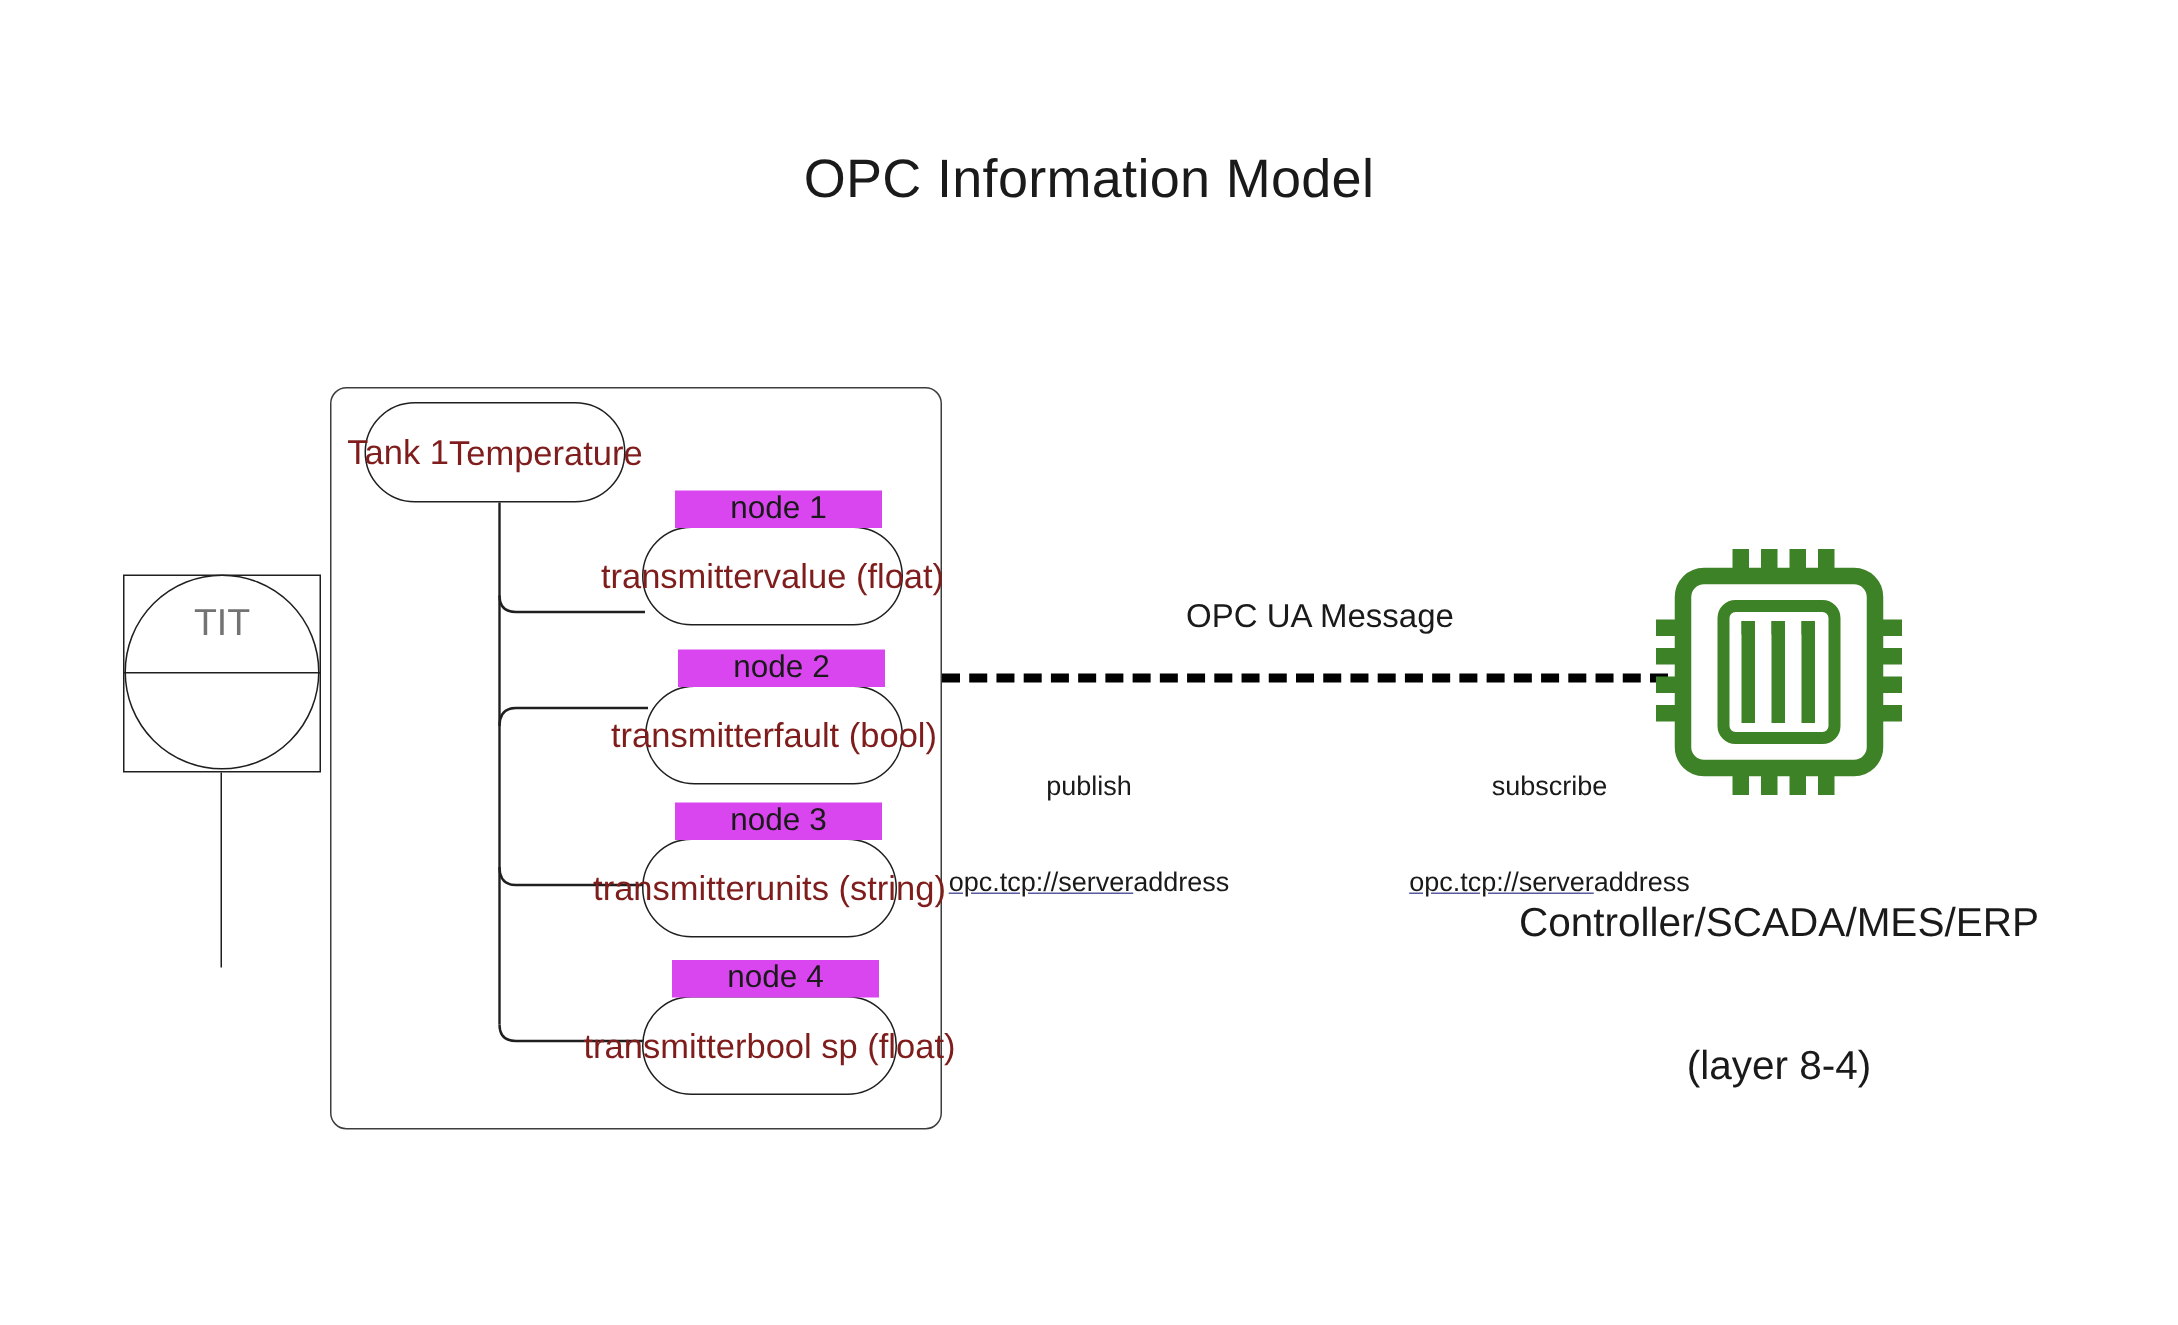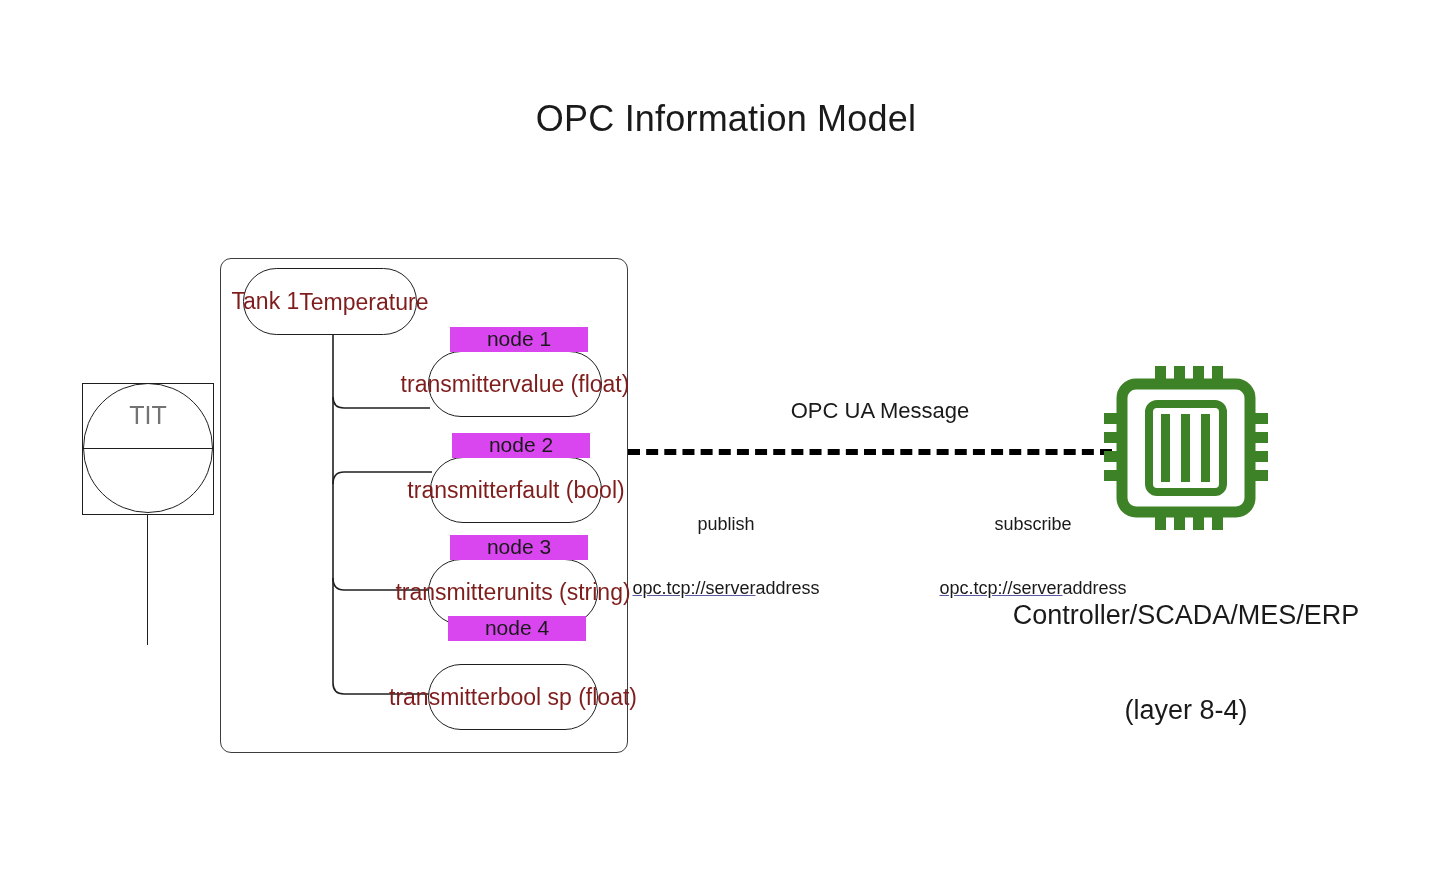--- a/index.html
+++ b/index.html
@@ -96,21 +96,21 @@
   .node-cap {
     position: absolute;
     font-size: 21px;
     z-index: 5;
     background: #d946ef;
     padding: 0 4px;
   }
   #cap-n1 { left: 450px; top: 327px; width: 130px; }
   #cap-n2 { left: 452px; top: 433px; width: 130px; }
   #cap-n3 { left: 450px; top: 535px; width: 130px; }
-  #cap-n4 { left: 448px; top: 616px; width: 130px; }
+  #cap-n4 { left: 448px; top: 640px; width: 130px; }
 
   
   #tree-svg {
     position: absolute;
     left: 0; top: 0;
     width: 1452px; height: 883px;
     pointer-events: none;
     z-index: 2;
   }
 

